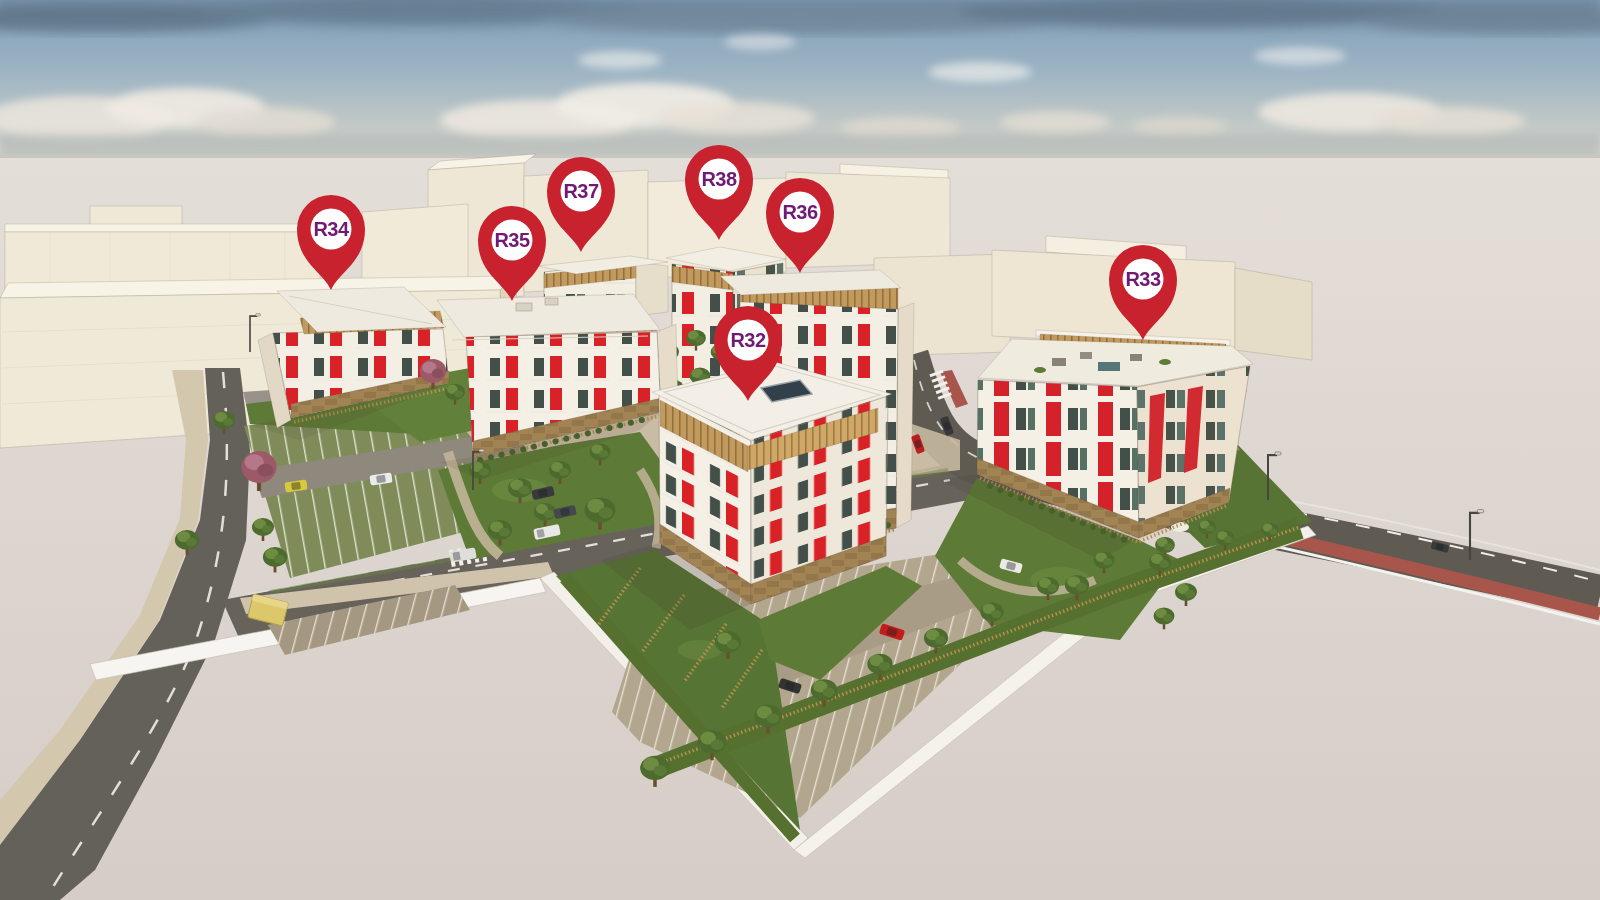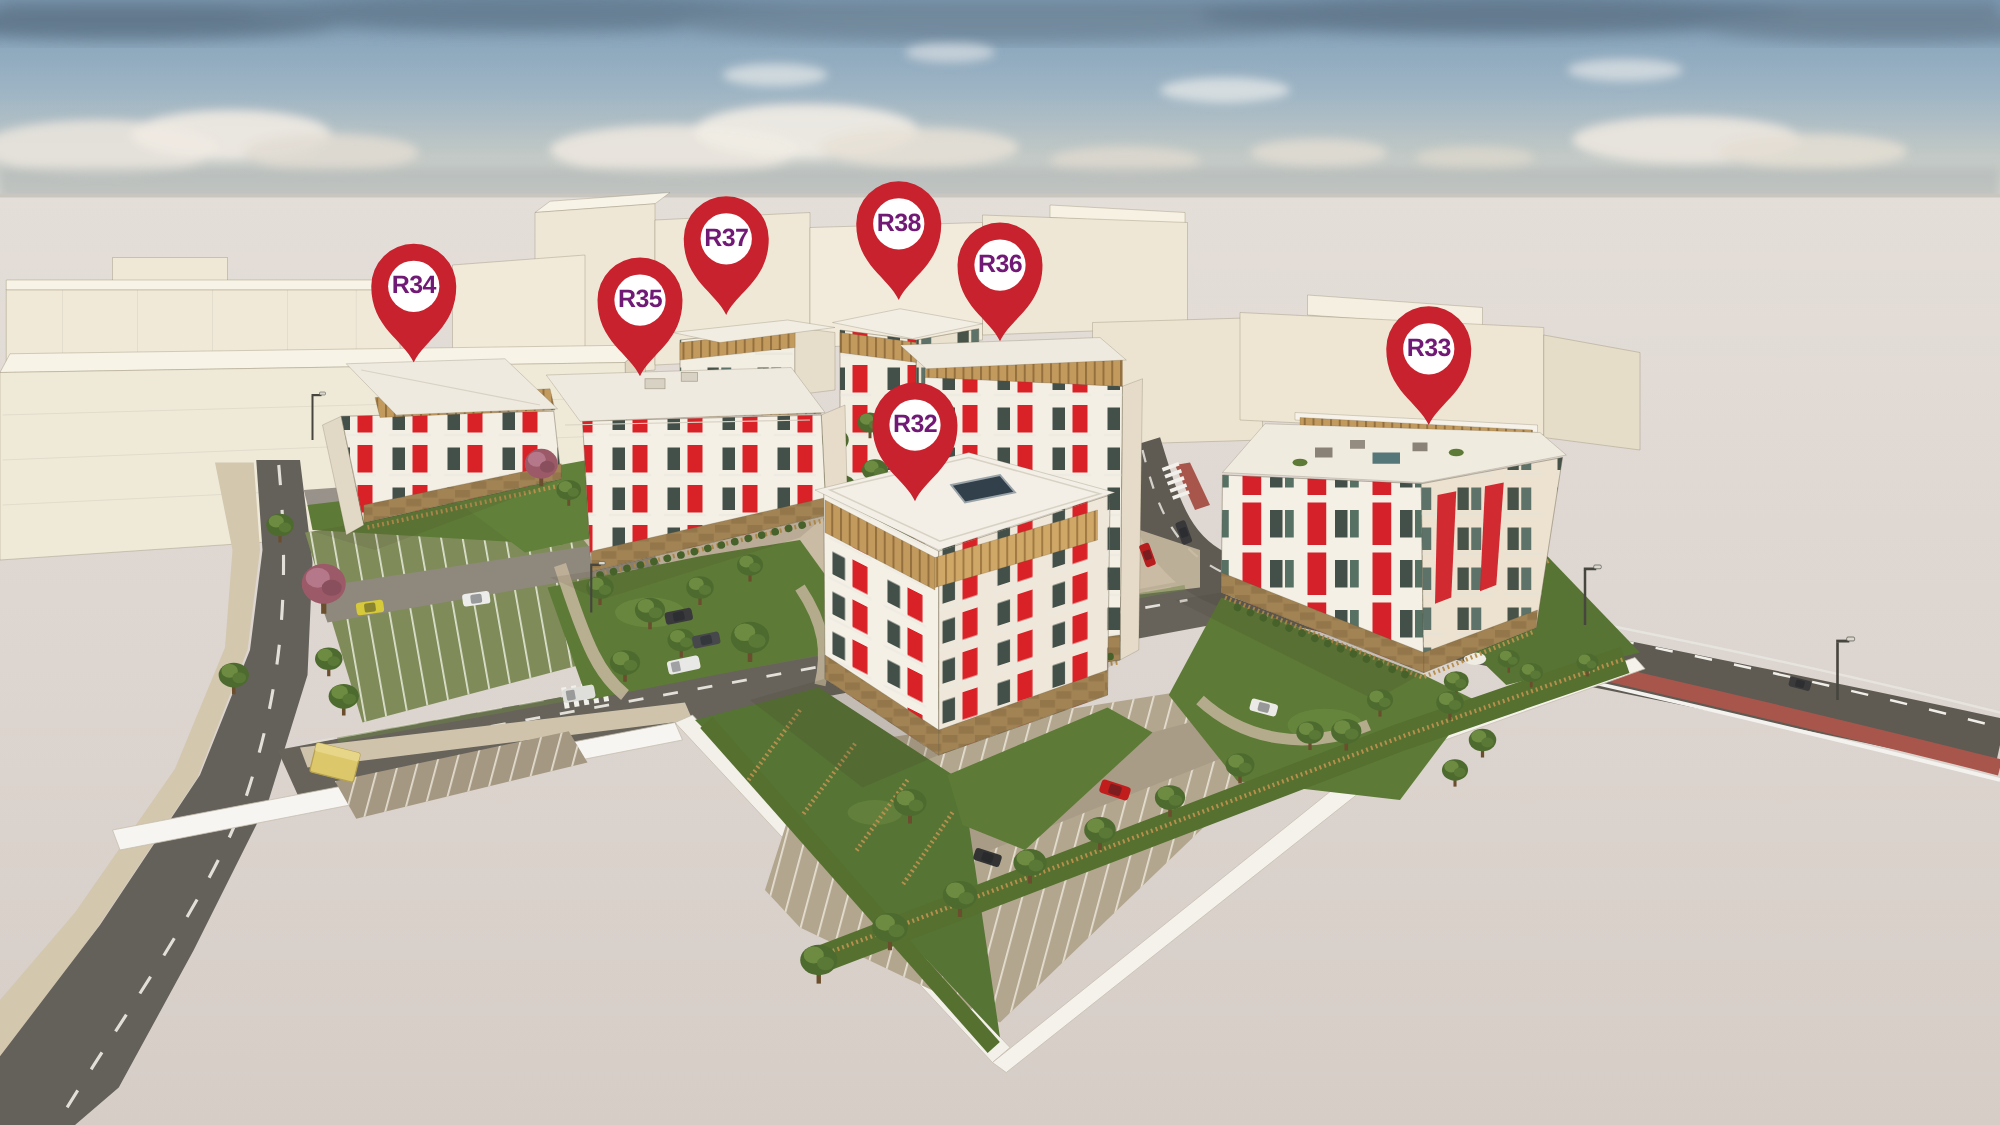--- a/index.html
+++ b/index.html
@@ -451,21 +451,21 @@
     </svg>
     <span class="pin-label">R36</span>
   </div>
   <div class="pin" style="left:1107px;top:244px">
     <svg viewBox="-36 -96 72 96">
       <path d="M0,0 C-8,-18 -34,-28 -34,-61 A34,34 0 1,1 34,-61 C34,-28 8,-18 0,0 Z" fill="#c7222d"></path>
       <circle cx="0" cy="-61" r="20.5" fill="#ffffff"></circle>
     </svg>
     <span class="pin-label">R33</span>
   </div>
-  <div class="pin" style="left:696px;top:305px">
+  <div class="pin" style="left:712px;top:305px">
     <svg viewBox="-36 -96 72 96">
       <path d="M0,0 C-8,-18 -34,-28 -34,-61 A34,34 0 1,1 34,-61 C34,-28 8,-18 0,0 Z" fill="#c7222d"></path>
       <circle cx="0" cy="-61" r="20.5" fill="#ffffff"></circle>
     </svg>
     <span class="pin-label">R32</span>
   </div>
 </div>
 </div>
 
 </body></html>

